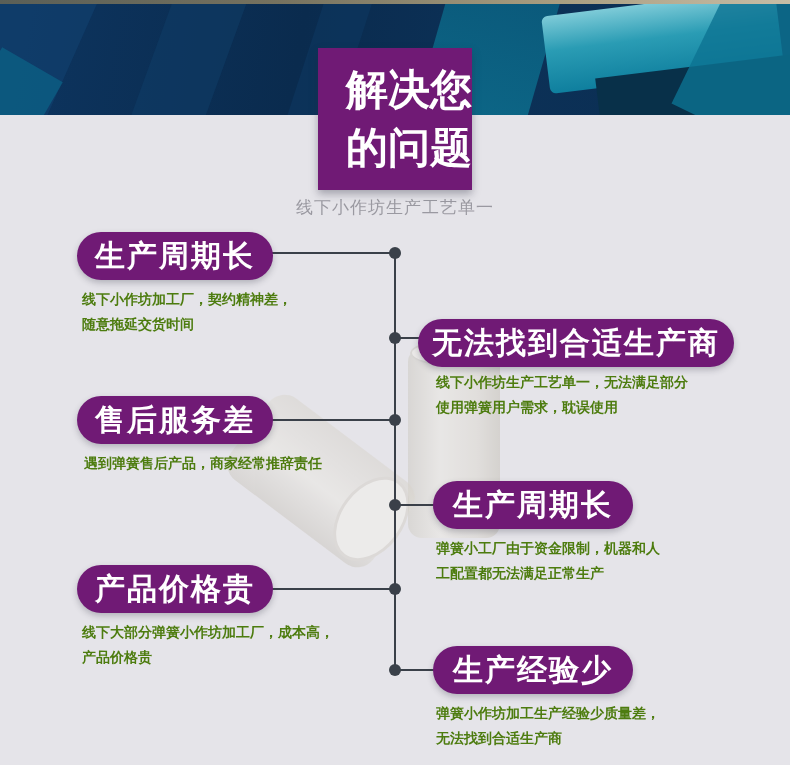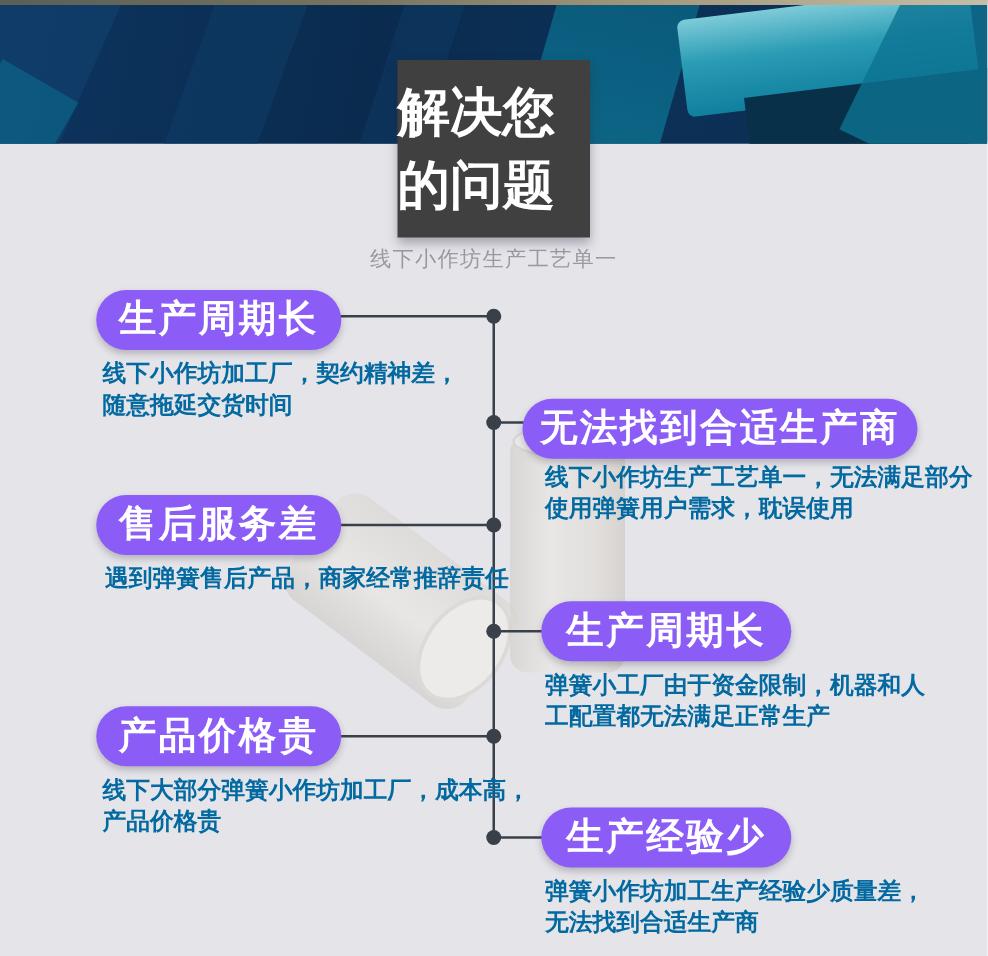--- a/index.html
+++ b/index.html
@@ -43,47 +43,47 @@
     transform:rotate(37deg); opacity:.5;
   }
   .spring-t::after {
     content:""; position:absolute; right:-6px; top:4px; width:64px; height:94px; border-radius:50%;
     background:#f4f2ec; border:3px solid #d4d0c7; box-sizing:border-box;
   }
 
   
   .title-box {
     position:absolute; left:318px; top:48px; width:154px; height:142px; box-sizing:border-box;
-    background:#404040; color:#ffffff; font-weight:bold; font-size:42px; line-height:58px;
-    text-align:left; padding-top:13px; box-shadow:0 4px 8px rgba(40,40,60,.35); z-index:4;
+    background:#701a75; color:#ffffff; font-weight:bold; font-size:42px; line-height:58px;
+    text-align:right; padding-top:13px; box-shadow:0 4px 8px rgba(40,40,60,.35); z-index:4;
   }
   .subtitle {
     position:absolute; left:0; top:196px; width:790px; text-align:center;
     font-size:17px; letter-spacing:1px; color:#9a99a1; z-index:2;
   }
 
   
   .connector { position:absolute; left:0; top:0; z-index:1; }
 
   
   .pill {
-    position:absolute; height:48px; border-radius:24px; background:#8b5cf6; color:#ffffff;
+    position:absolute; height:48px; border-radius:24px; background:#701a75; color:#ffffff;
     font-weight:bold; font-size:30px; line-height:48px; text-align:center;
     box-shadow:0 3px 6px rgba(50,50,70,.28); z-index:2; letter-spacing:2px;
   }
   .pill-l1 { left:77px;  top:232px; width:196px; }
   .pill-l2 { left:77px;  top:396px; width:196px; }
   .pill-l3 { left:77px;  top:565px; width:196px; }
   .pill-r1 { left:418px; top:319px; width:316px; }
   .pill-r2 { left:433px; top:481px; width:200px; }
   .pill-r3 { left:433px; top:646px; width:200px; }
 
   
   .desc {
-    position:absolute; color:#0369a1; font-size:19px; line-height:25px; font-weight:bold;
+    position:absolute; color:#4d7c0f; font-size:14px; line-height:25px; font-weight:bold;
     white-space:pre-line; z-index:2;
   }
   .desc-l1 { left:82px;  top:287px; }
   .desc-l2 { left:84px;  top:451px; }
   .desc-l3 { left:82px;  top:620px; }
   .desc-r1 { left:436px; top:370px; }
   .desc-r2 { left:436px; top:536px; }
   .desc-r3 { left:436px; top:701px; }
 </style>
 </head>

